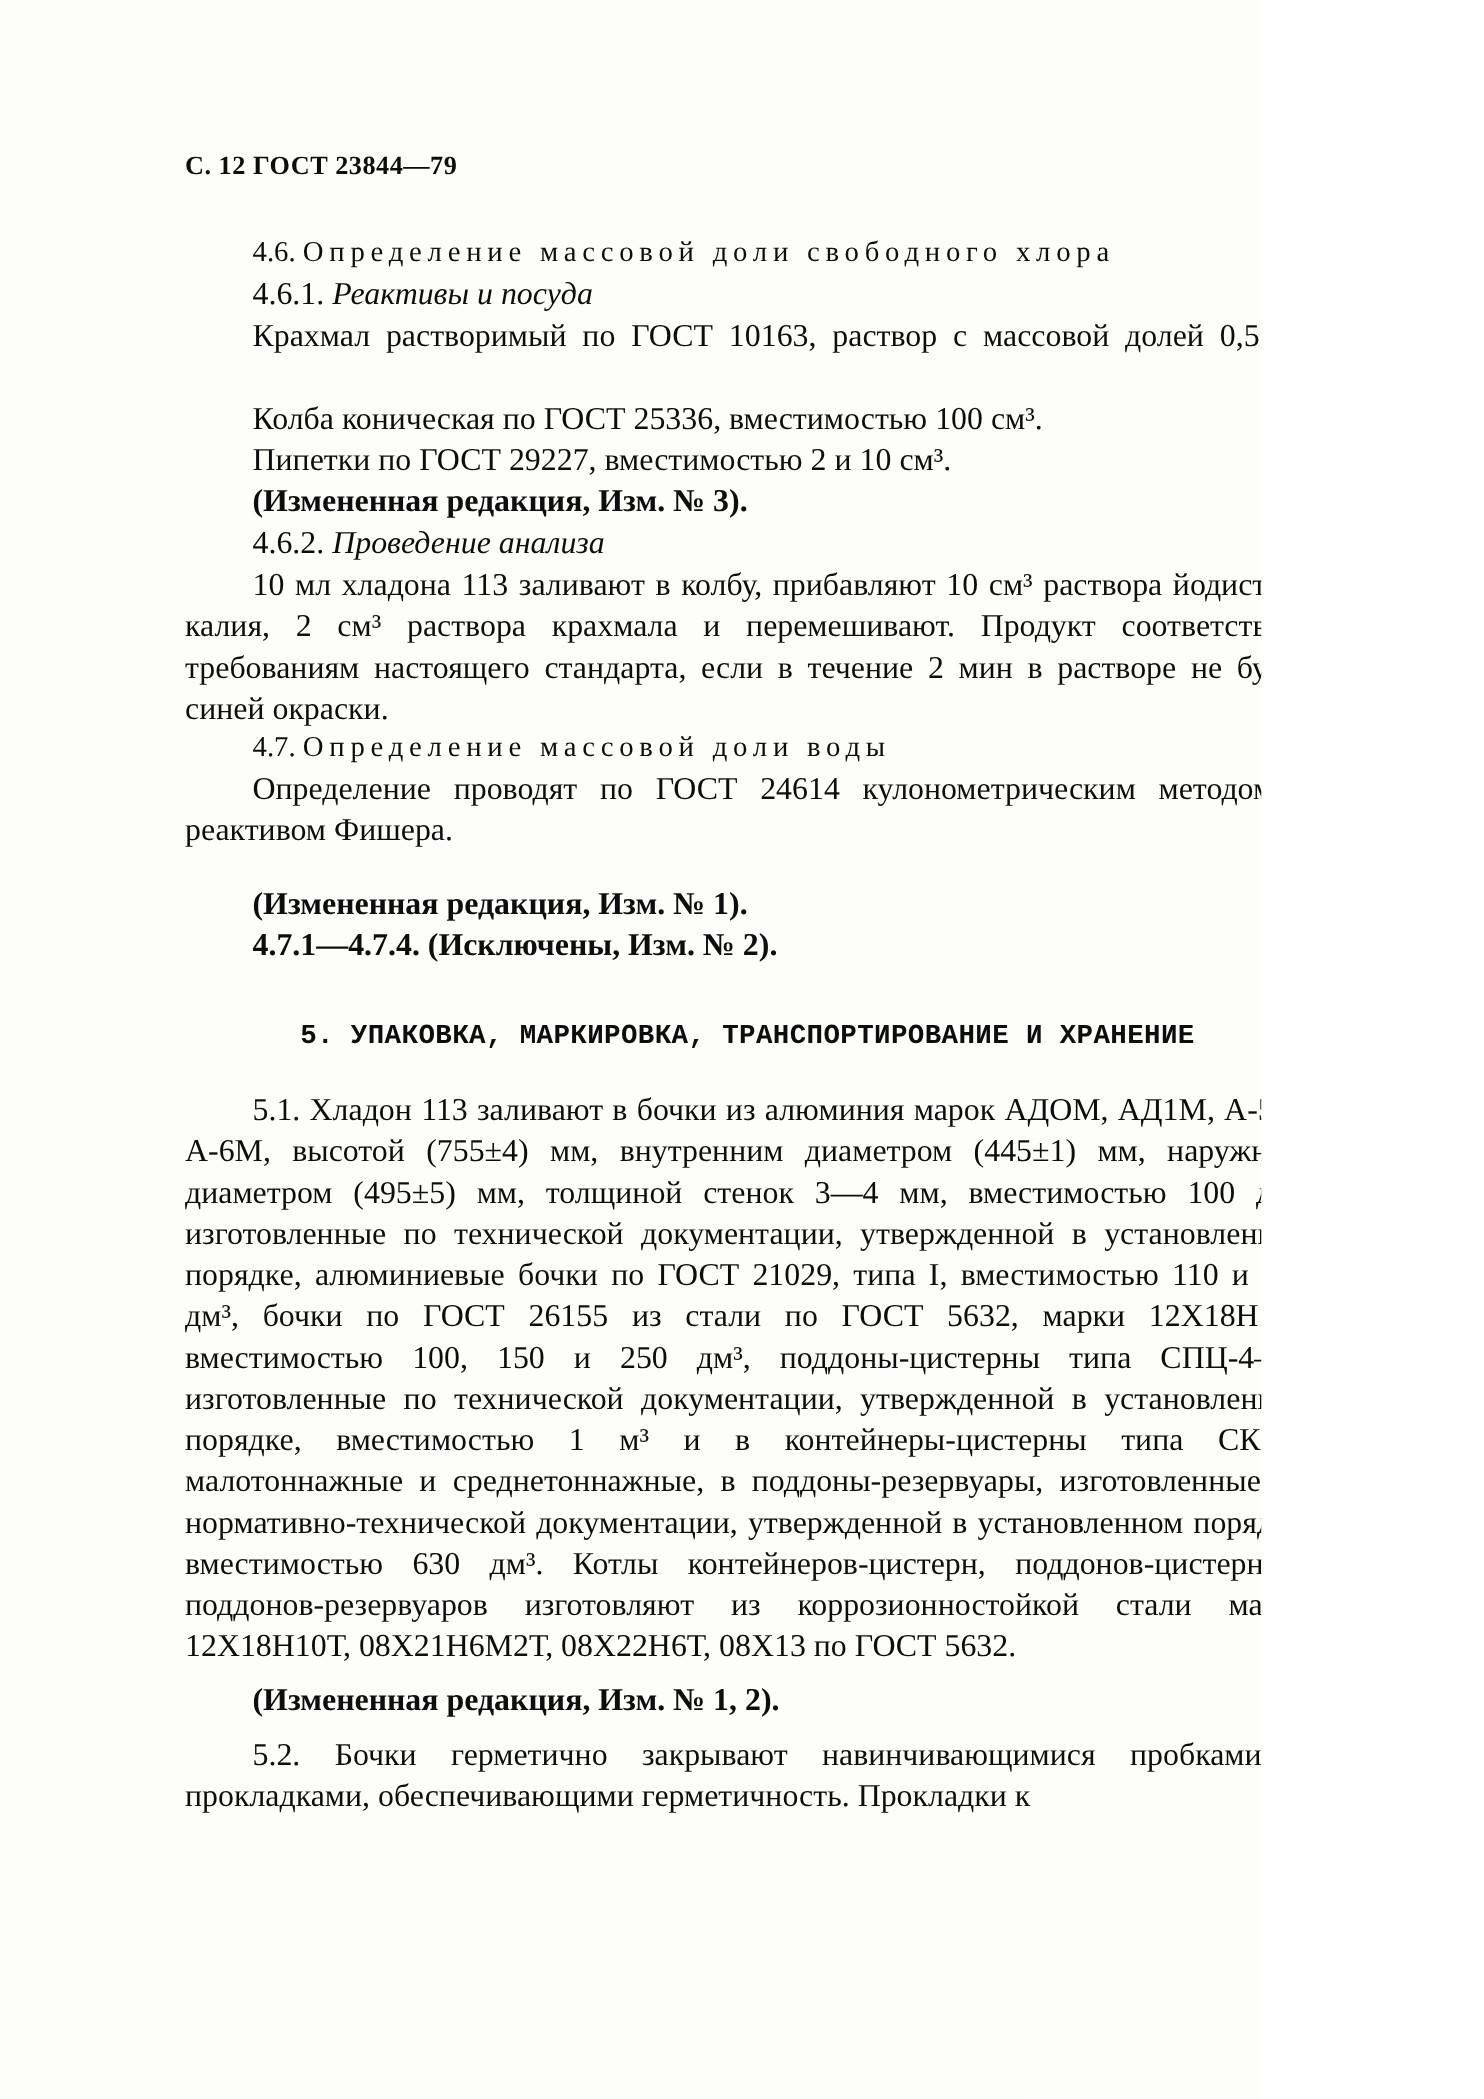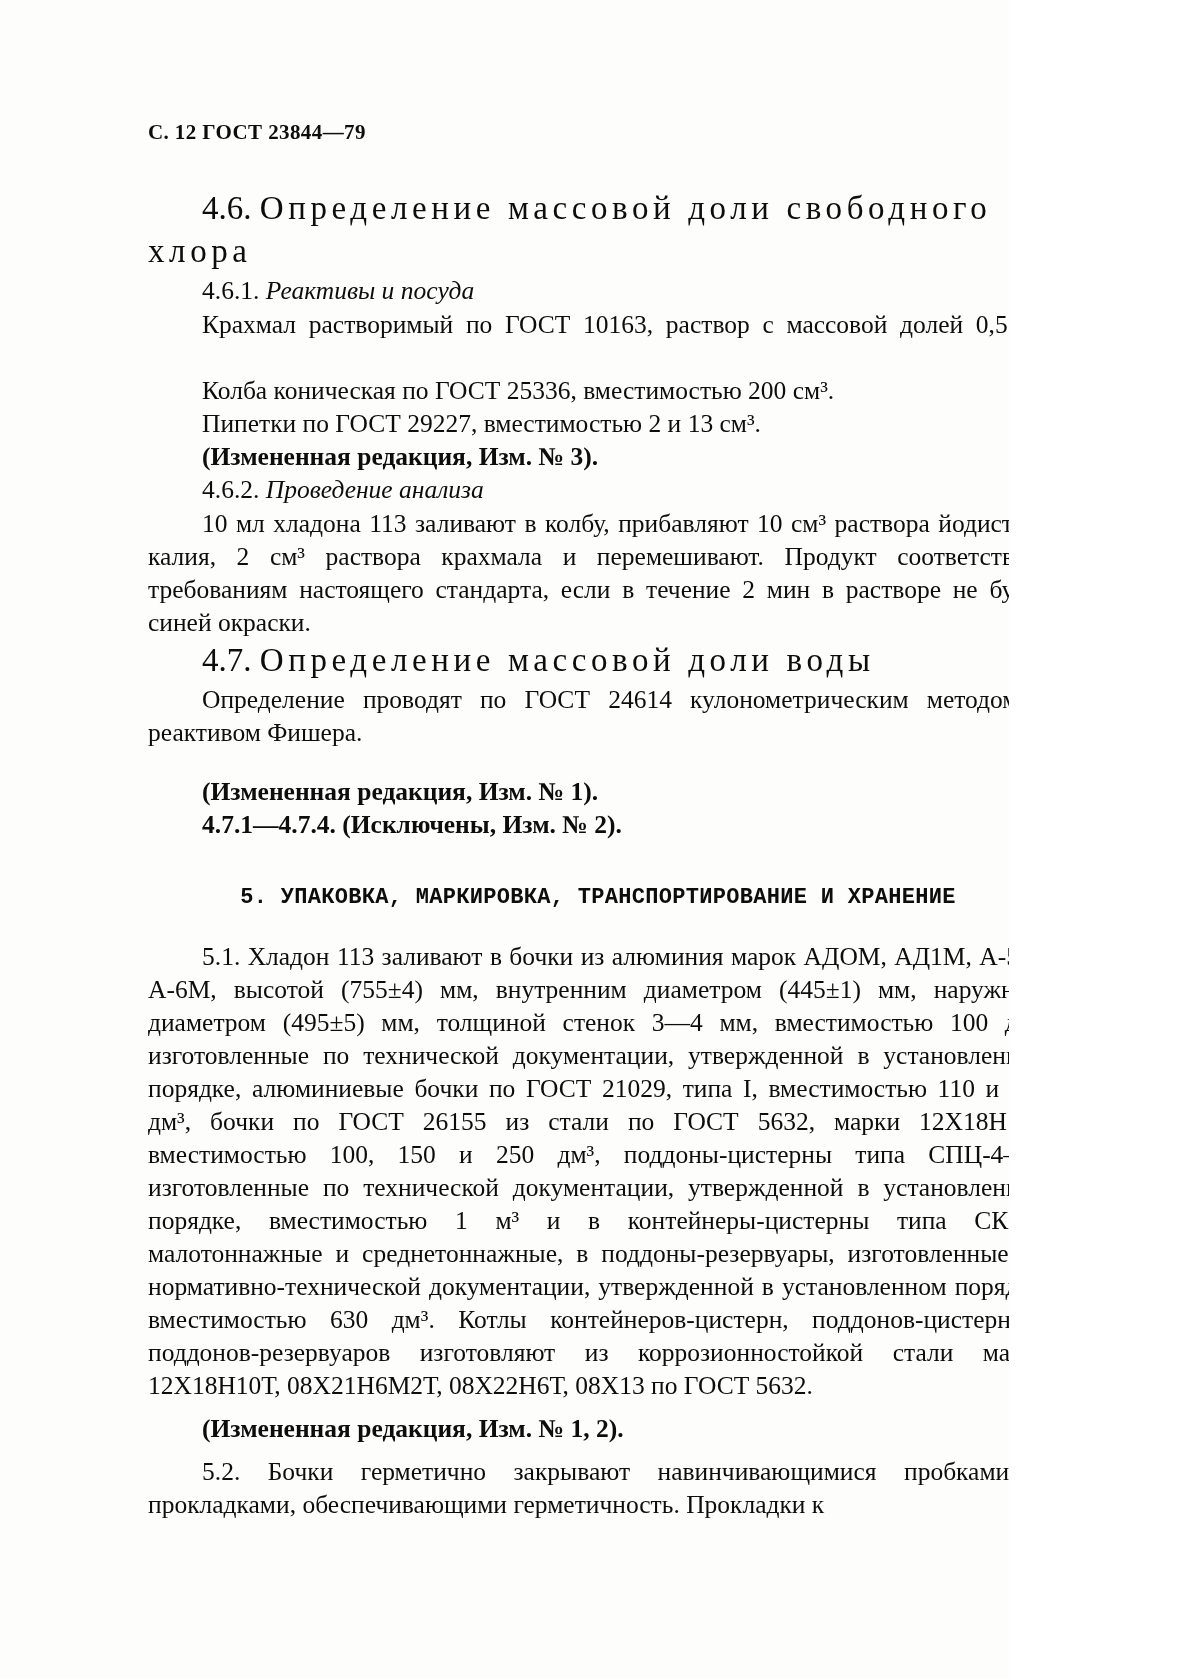--- a/index.html
+++ b/index.html
@@ -32,21 +32,21 @@
   .para {
     font-size: 25.5px;
     line-height: 1.30;
     text-align: justify;
     margin: 0 0 1px 0;
   }
   .indent {
     text-indent: 54px;
   }
   .spaced-head {
-    font-size: 33px;
+    font-size: 23px;
     line-height: 1.30;
     text-indent: 54px;
     margin: 0 0 1px 0;
   }
   .spaced-head .sp {
     letter-spacing: 4.6px;
   }
   .italic {
     font-style: italic;
   }
@@ -92,23 +92,23 @@
     </div>
 
     <div class="para indent">
       <span>4.6.1.</span>
       <span class="italic">Реактивы и посуда</span>
     </div>
 
 
     <div class="p-block">Крахмал растворимый по ГОСТ 10163,    раствор  с  массовой долей 0,5 %.</div>
 
-    <div class="p-block nostretch">Колба коническая по ГОСТ 25336, вместимостью 200 см³.</div>
+    <div class="p-block nostretch">Колба коническая по ГОСТ 25336, вместимостью 100 см³.</div>
 
-    <div class="p-block nostretch">Пипетки по ГОСТ 29227, вместимостью 2 и 13 см³.</div>
+    <div class="p-block nostretch">Пипетки по ГОСТ 29227, вместимостью 2 и 10 см³.</div>
 
     <div class="p-block nostretch bold">(Измененная редакция, Изм. № 3).</div>
 
     <div class="para indent">
       <span>4.6.2.</span>
       <span class="italic">Проведение анализа</span>
     </div>
 
     <div class="p-block nostretch">10 мл хладона 113 заливают в колбу,  прибавляют 10 см³ раствора йодистого калия, 2 см³ раствора крахмала и перемешивают. Продукт соответствует требованиям  настоящего стандарта,  если в течение 2 мин в растворе не будет синей окраски.</div>
 

